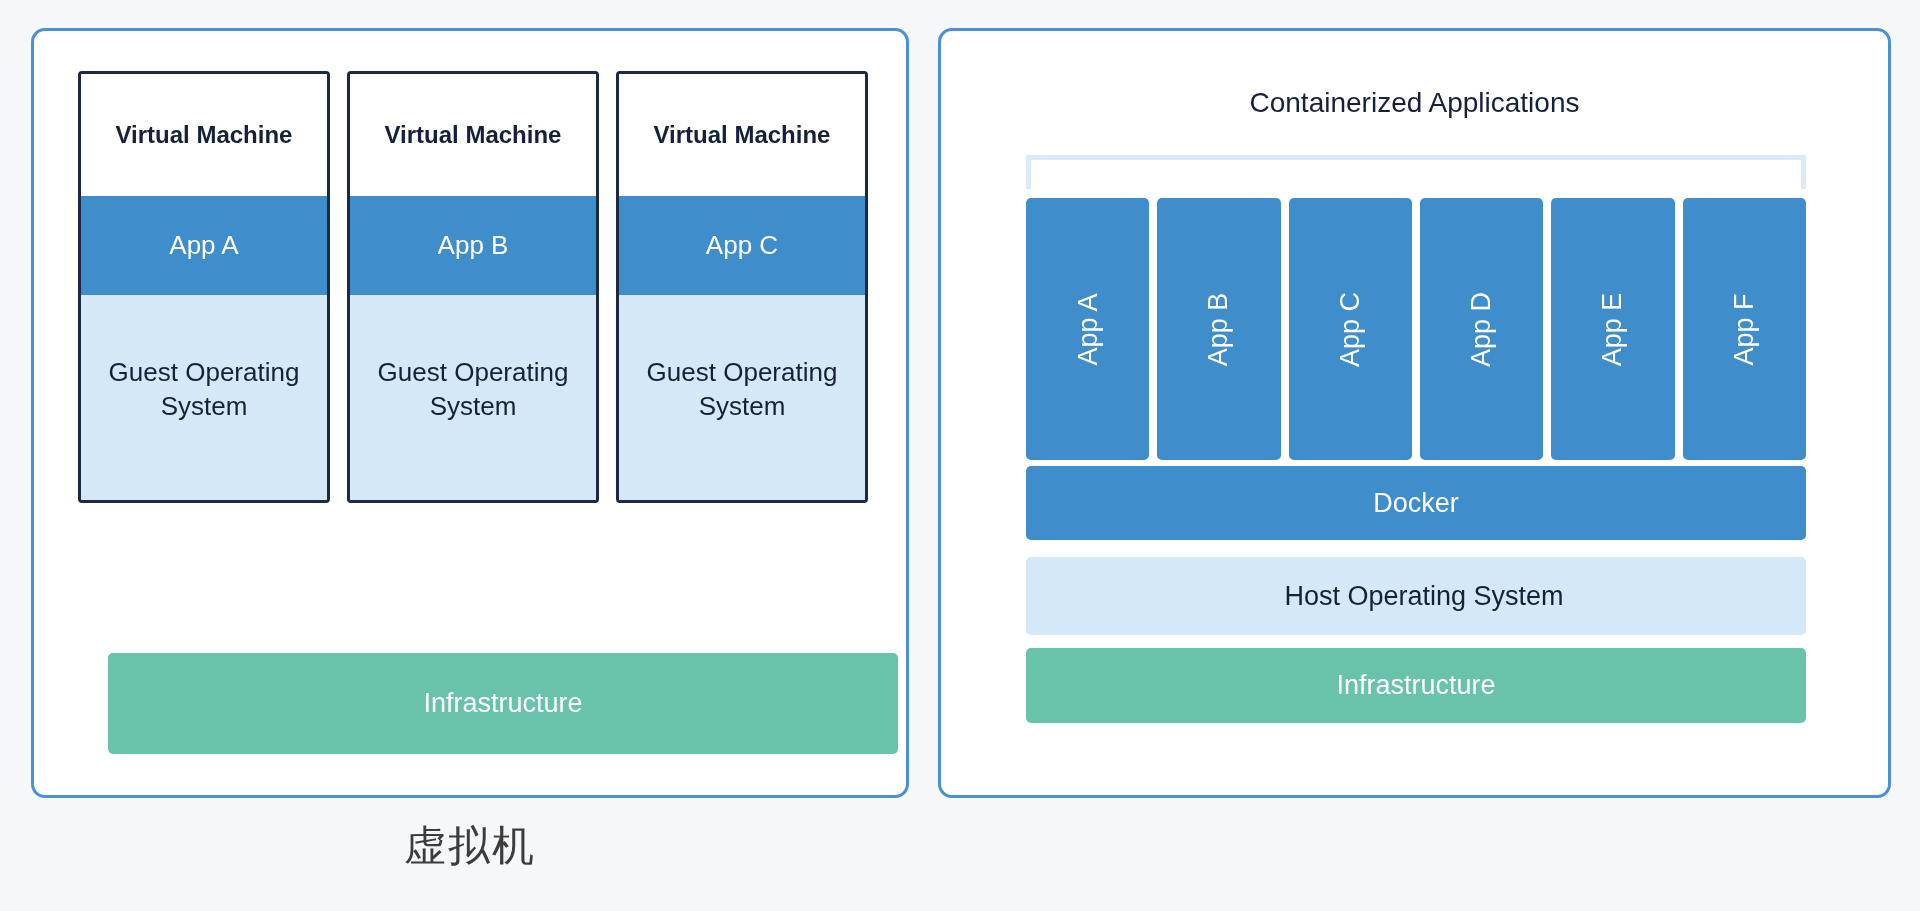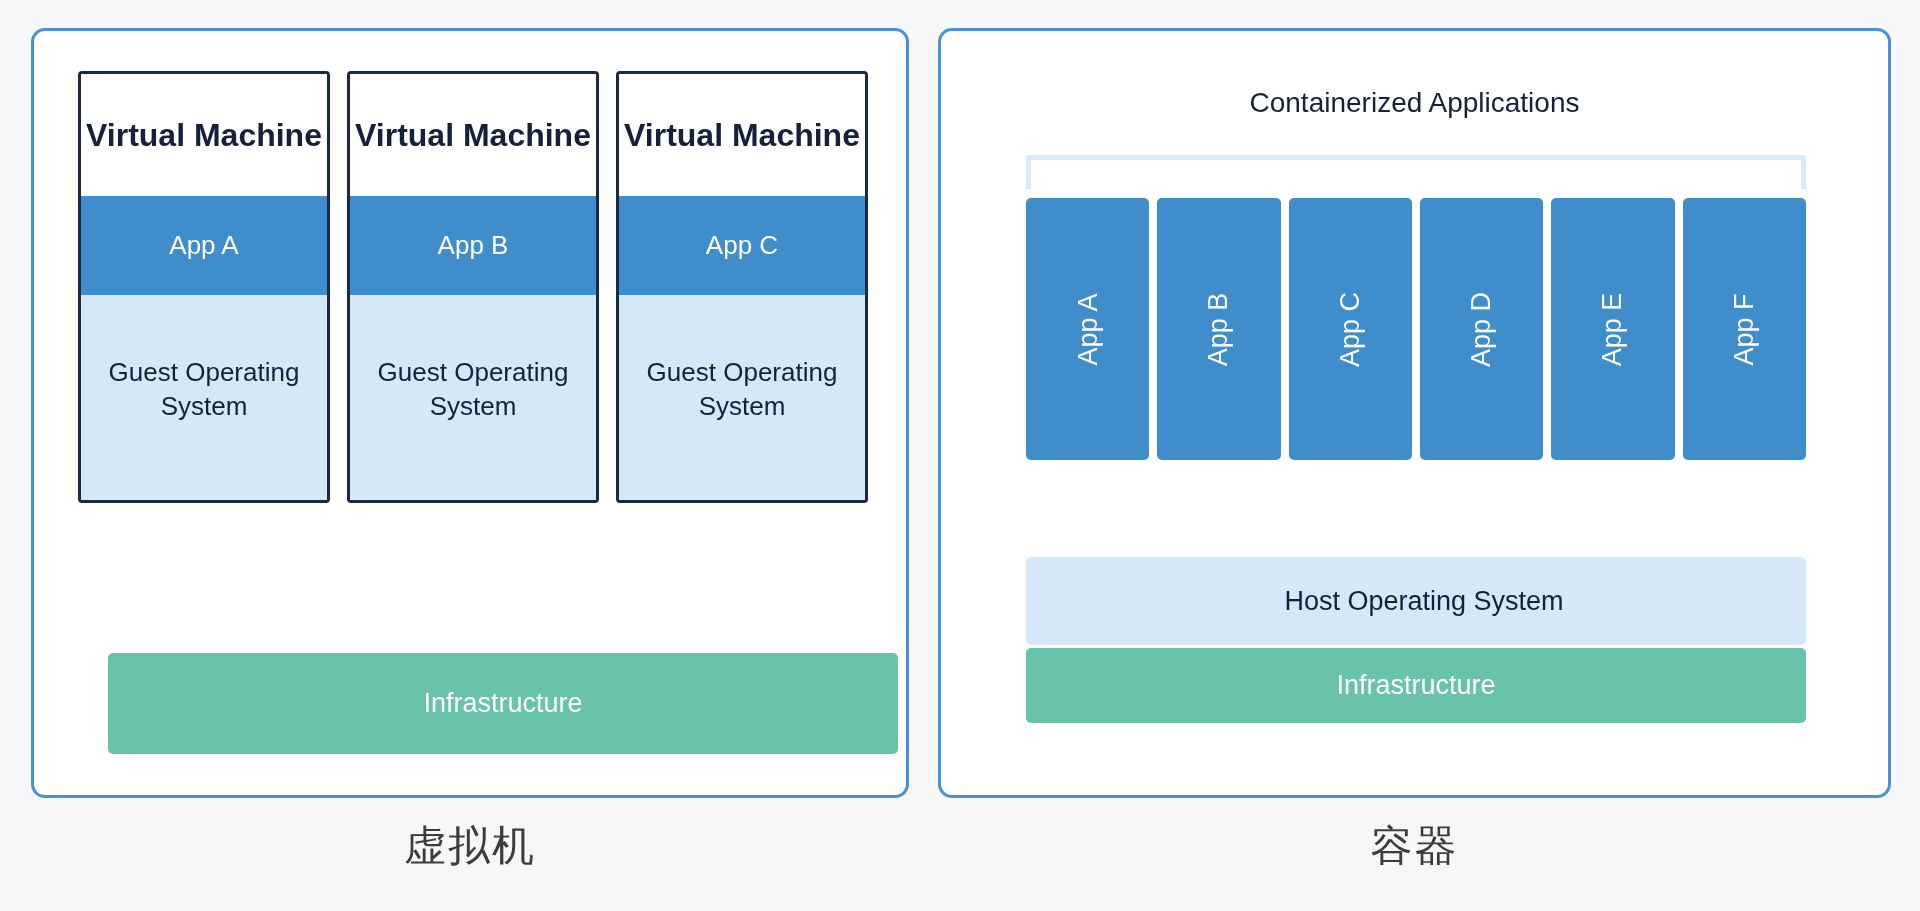--- a/index.html
+++ b/index.html
@@ -73,21 +73,21 @@
     background: #ffffff;
     display: flex;
     flex-direction: column;
     overflow: hidden;
   }
   .vm-title {
     height: 122px;
     display: flex;
     align-items: center;
     justify-content: center;
-    font-size: 32px;
+    font-size: 24px;
     font-weight: bold;
     color: #15213a;
     background: #ffffff;
   }
   .vm-app {
     height: 99px;
     display: flex;
     align-items: center;
     justify-content: center;
     font-size: 26px;
@@ -180,21 +180,21 @@
     left: 1026px;
     top: 466px;
     width: 780px;
     height: 74px;
     background: #3f8dcb;
   }
   .bar-hostos {
     left: 1026px;
     top: 557px;
     width: 780px;
-    height: 88px;
+    height: 78px;
     background: #d4e8f7;
     color: #15213a;
     padding-left: 16px;
   }
   .bar-infra-ctr {
     left: 1026px;
     top: 648px;
     width: 780px;
     height: 75px;
     background: #69c3ab;
@@ -252,19 +252,19 @@
         <span>App D</span>
       </div>
     <div class="ctr-app">
         <span>App E</span>
       </div>
     <div class="ctr-app">
         <span>App F</span>
       </div>
   </div>
 
+  <div class="bar bar-docker">Docker</div>
   <div class="bar bar-hostos">Host Operating System</div>
   <div class="bar bar-infra-ctr">Infrastructure</div>
 
   <div class="caption caption-vm">虚拟机</div>
-  <div class="caption caption-ctr">容器</div>
 
 </div>
 
 </body></html>

